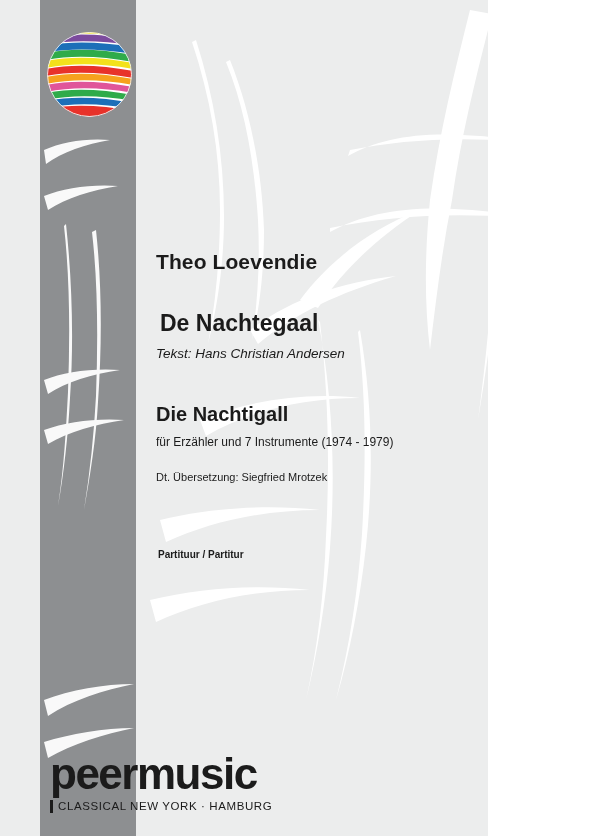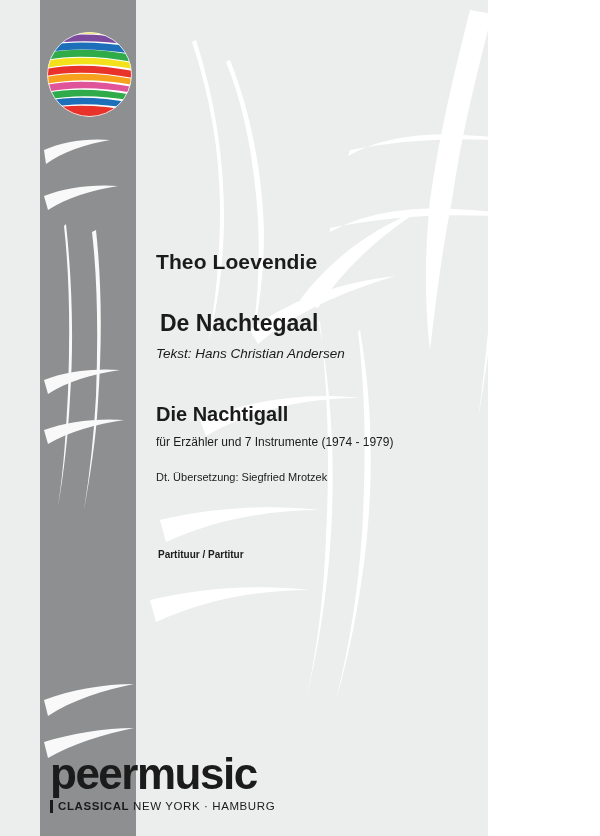--- a/index.html
+++ b/index.html
@@ -112,21 +112,21 @@
     margin-top: 1px;
     font-size: 11.5px;
     letter-spacing: .6px;
     color: #1b1b1b;
     white-space: nowrap;
     border-left: 3px solid #1b1b1b;
     padding-left: 5px;
     display: inline-block;
     line-height: 1.1;
   }
-  .pub-sub .classical { font-weight: bold; }
+  .pub-sub .classical { font-weight: normal; }
 </style>
 </head>
 <body>
 
 <div class="page">
 
   <svg class="bg-art" viewBox="0 0 600 836" preserveAspectRatio="none">
     <rect x="0" y="0" width="600" height="836" fill="#eceded"></rect>
 
     <g fill="#ffffff">

